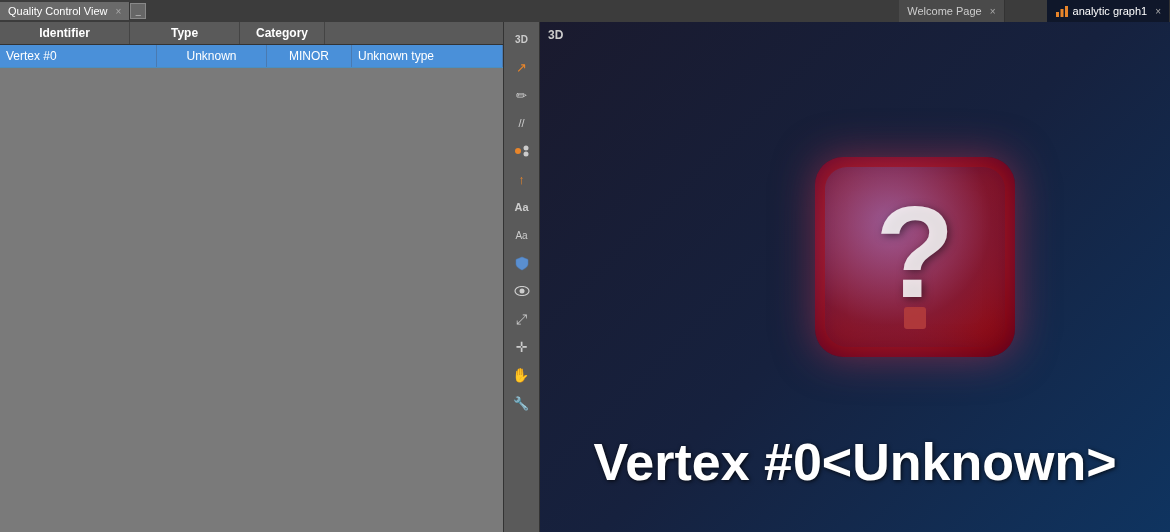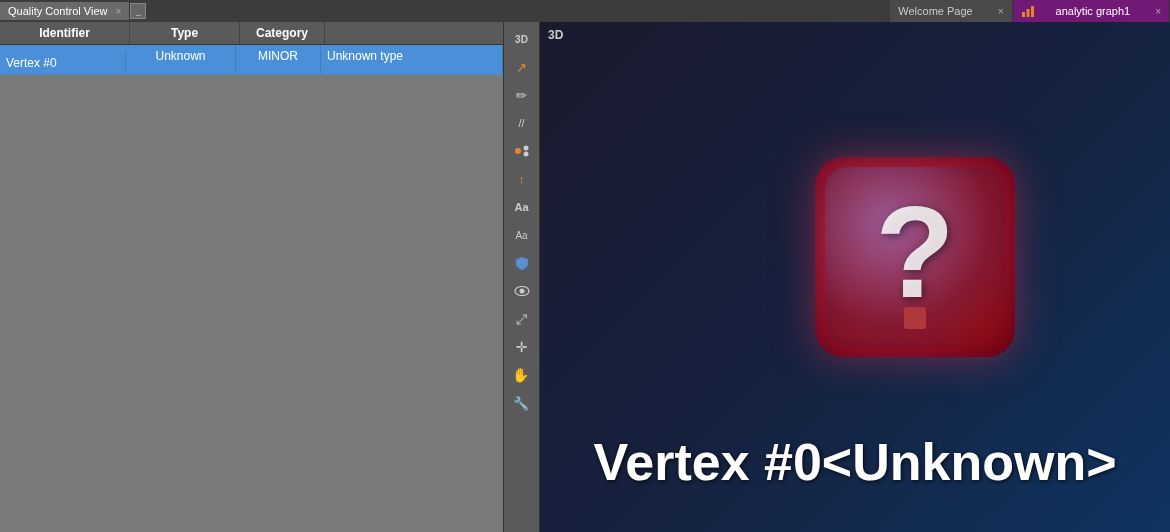--- a/index.html
+++ b/index.html
@@ -50,27 +50,28 @@
       align-items: center;
       margin-left: 0;
     }
     .right-tab {
       display: flex;
       align-items: center;
       padding: 0 8px;
       height: 22px;
       font-size: 11px;
       cursor: pointer;
-      gap: 21px;
+      gap: 4px;
       color: #ccc;
       background: #4a4a4a;
       border-right: 1px solid #333;
+      margin-left: 42px;
     }
     .right-tab.active {
-      background: #701a75;
+      background: #0f172a;
       color: #fff;
     }
     .graph-icon {
       width: 14px;
       height: 14px;
       display: inline-block;
     }
     .minimize-btn {
       width: 16px;
       height: 16px;
@@ -130,21 +131,21 @@
     .table-row.selected {
       background: #4a90d9;
     }
     .td {
       padding: 4px 6px;
       font-size: 12px;
       color: #fff;
       border-right: 1px solid #4a7ab0;
       flex-shrink: 0;
     }
-    .td-identifier { width: 126px; margin-top: 7px; }
+    .td-identifier { width: 157px; }
     .td-type { width: 110px; text-align: center; }
     .td-category { width: 85px; text-align: center; }
     .td-reasons { flex: 1; }
 
     .table-body-empty {
       flex: 1;
       background: #7a7a7a;
     }
 
     

